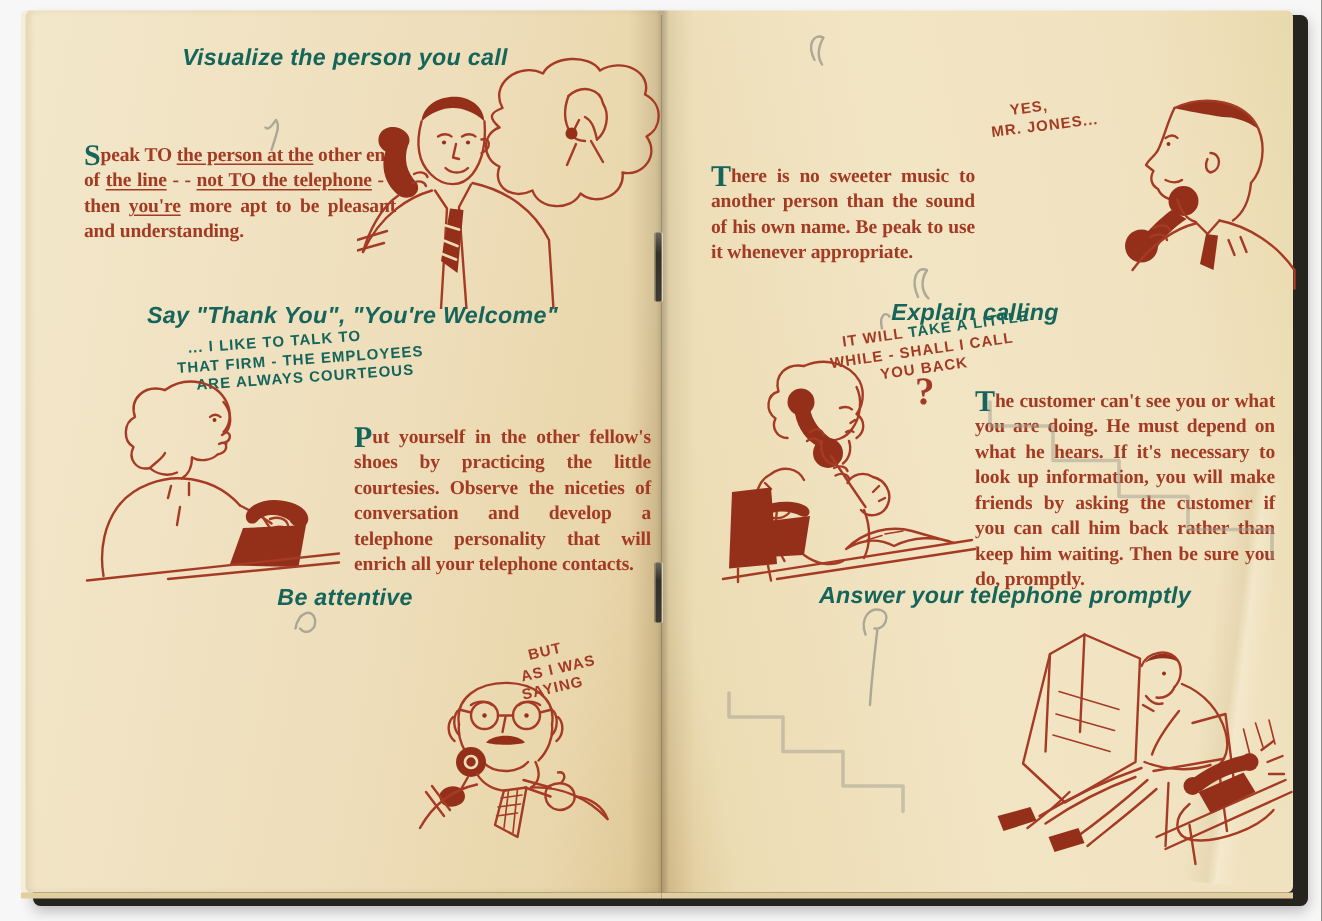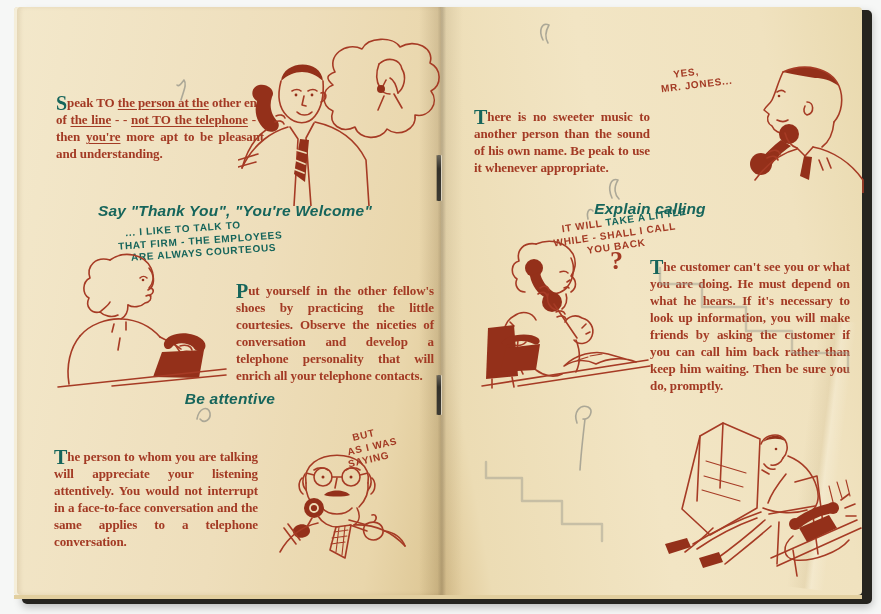--- a/index.html
+++ b/index.html
@@ -61,20 +61,21 @@
 <div class="stage">
 
   <div class="abs cover"></div>
   <div class="abs page page-left"></div>
   <div class="abs page page-right"></div>
   <div class="abs spine"></div>
   <div class="abs crease"></div>
   <div class="abs staple" style="top:155px;height:46px;"></div>
   <div class="abs staple" style="top:375px;height:40px;"></div>
 
+  <div class="abs heading" style="left:40px;top:30px;width:380px;">Visualize the person you call</div>
 
   <div class="abs para" style="left:56px;top:94px;width:208px;">
     <span class="drop">S</span><span><span>peak TO </span><span class="u">the person at the</span><span> other end of </span><span class="u">the line</span><span> - - </span><span class="u">not TO the telephone</span><span> - - then </span><span class="u">you're</span><span> more apt to be pleasant and understanding.</span></span>
   </div>
 
   <svg class="abs ill" style="left:238px;top:36px;" width="205" height="170" viewBox="0 0 205 170">
     <path d="M97,36 C88,20 108,5 124,13 C130,1 155,0 162,11 C177,2 197,12 192,27 C204,33 204,49 193,55 C202,67 191,82 177,79 C179,94 160,102 149,93 C143,105 121,104 117,91 C103,98 90,88 95,75 C83,70 83,53 95,49 C87,42 89,39 97,36 Z"></path>
     <path d="M141,28 C150,20 162,23 164,33 C169,41 166,52 160,57"></path>
     <path d="M141,28 C138,36 138,45 142,52 C144,56 148,58 152,58"></path>
     <path d="M160,57 C158,48 156,44 152,42"></path>
@@ -128,23 +129,20 @@
     <path class="fill" d="M110,112 L152,110 L147,138 L101,137 Z"></path>
     <path d="M6,147 L174,129 M60,146 L174,135"></path>
   </svg>
 
   <div class="abs para" style="left:236px;top:282px;width:198px;">
     <span class="drop">P</span><span>ut yourself in the other fellow's shoes by practicing the little courtesies. Observe the niceties of conversation and develop a telephone personality that will enrich all your telephone contacts.</span>
   </div>
 
   <div class="abs heading" style="left:60px;top:390px;width:340px;">Be attentive</div>
 
-  <div class="abs para" style="left:54px;top:448px;width:204px;">
-    <span class="drop">T</span><span>he person to whom you are talking will appreciate your listening attentively. You would not interrupt in a face-to-face conversation and the same applies to a telephone conversation.</span>
-  </div>
 
   <div class="abs speech" style="left:345px;top:428px;transform:rotate(-13deg);">
     <div style="margin-left:10px">BUT</div>
     <div style="margin-left:2px">AS I WAS</div>
     <div style="margin-left:0">SAYING</div>
   </div>
 
   <svg class="abs ill" style="left:262px;top:428px;" width="150" height="135" viewBox="0 0 150 135">
     <path d="M44,55 C38,18 112,18 106,55"></path>
     <path d="M44,55 C43,64 47,74 54,79 M106,55 C107,64 103,73 97,79"></path>
@@ -236,20 +234,21 @@
     <path class="thin" d="M100,124 L110,121 M112,120 L124,118"></path>
     <path class="fill" d="M28,112 L62,108 L58,134 L22,136 Z"></path>
     <path class="fill" d="M24,106 C30,98 52,96 60,102 C64,106 60,110 56,108 C48,104 38,104 32,108 C28,110 23,110 24,106 Z"></path>
     <path d="M58,134 C66,140 76,142 84,138"></path>
   </svg>
 
   <div class="abs para" style="left:650px;top:258px;width:200px;">
     <span class="drop">T</span><span>he customer can't see you or what you are doing. He must depend on what he hears. If it's necessary to look up information, you will make friends by asking the customer if you can call him back rather than keep him waiting. Then be sure you do, promptly.</span>
   </div>
 
+  <div class="abs heading" style="left:490px;top:389px;width:360px;">Answer your telephone promptly</div>
 
 
   <svg class="abs ill" style="left:643px;top:416px;" width="220" height="165" viewBox="0 0 220 165">
     <path d="M57,20 L80,7 L117,23 L114,92 L67,119 L39,93 Z"></path>
     <path d="M80,7 L77,72 M57,20 L54,85"></path>
     <path class="thin" d="M63,45 L103,57 M61,60 L100,71 M59,74 L97,85"></path>
     <path d="M118,28 C122,18 136,16 142,24 C146,30 144,38 140,42"></path>
     <path d="M140,42 C138,47 133,50 128,49"></path>
     <path class="fill" d="M120,26 C126,18 138,18 142,25 C136,22 127,22 120,26 Z"></path>
     <circle class="fill" cx="133" cy="33" r="1.3"></circle>

